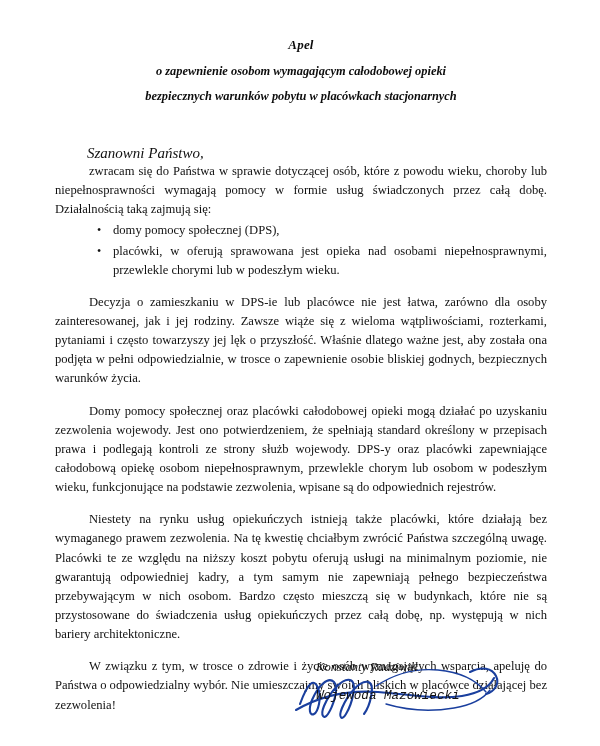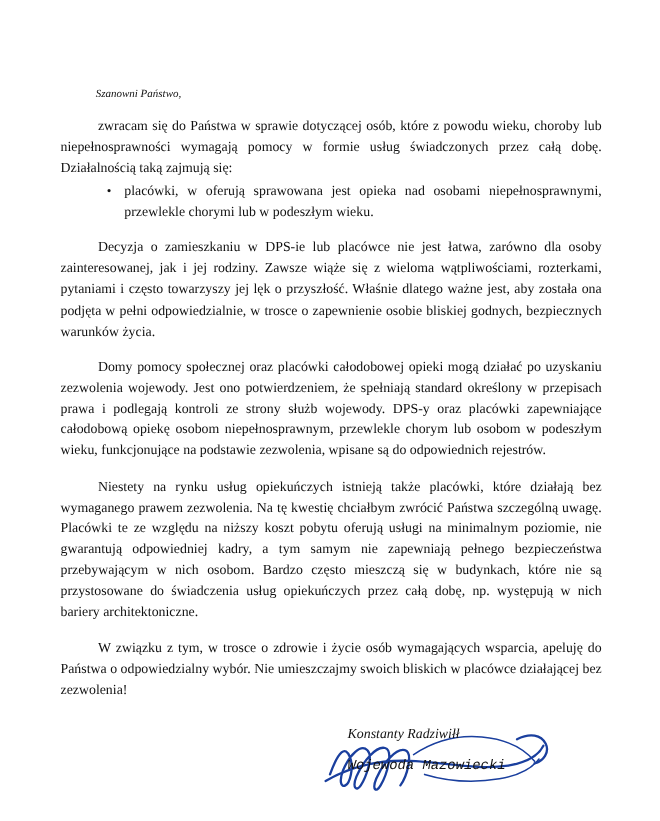--- a/index.html
+++ b/index.html
@@ -47,32 +47,31 @@
     margin-bottom: 13px;
   }
   .title-line-3 {
     font-size: 12.4px;
     margin-bottom: 0;
   }
   .salutation {
     margin-top: 42px;
     margin-left: 32px;
     font-style: italic;
-    font-size: 10px;
+    font-size: 15px;
   }
   p.para {
     margin: 0;
     font-size: 12.6px;
     line-height: 1.52;
     text-align: justify;
     text-indent: 34px;
     color: #101010;
   }
   p.para.first {
-    margin-top: 14px;
   }
   p.para.spaced {
     margin-top: 13px;
   }
   ul.bullets {
     margin: 2px 0 0 0;
     padding-left: 58px;
     list-style: none;
   }
   ul.bullets li {
@@ -132,26 +131,32 @@
   .scribble path.thin {
     stroke-width: 1.4;
   }
 </style>
 </head>
 <body>
 
 <div class="page">
   <div class="doc-body">
 
+    <div class="title-block">
+      <div class="title-line-1">Apel</div>
+      <div class="title-line-2">o zapewnienie osobom wymagającym całodobowej opieki</div>
+      <div class="title-line-3">bezpiecznych warunków pobytu w placówkach stacjonarnych</div>
+    </div>
 
     <div class="salutation">Szanowni Państwo,</div>
 
     <p class="para first">zwracam się do Państwa w sprawie dotyczącej osób, które z powodu wieku, choroby lub niepełnosprawności wymagają pomocy w formie usług świadczonych przez całą dobę. Działalnością taką zajmują się:</p>
 
     <ul class="bullets">
+      <li>domy pomocy społecznej (DPS),</li>
       <li>placówki, w oferują sprawowana jest opieka nad osobami niepełnosprawnymi, przewlekle chorymi lub w podeszłym wieku.</li>
     </ul>
 
     <p class="para spaced">Decyzja o zamieszkaniu w DPS-ie lub placówce nie jest łatwa, zarówno dla osoby zainteresowanej, jak i jej rodziny. Zawsze wiąże się z wieloma wątpliwościami, rozterkami, pytaniami i często towarzyszy jej lęk o przyszłość. Właśnie dlatego ważne jest, aby została ona podjęta w pełni odpowiedzialnie, w trosce o zapewnienie osobie bliskiej godnych, bezpiecznych warunków życia.</p>
     <p class="para spaced">Domy pomocy społecznej oraz placówki całodobowej opieki mogą działać po uzyskaniu zezwolenia wojewody. Jest ono potwierdzeniem, że spełniają standard określony w przepisach prawa i podlegają kontroli ze strony służb wojewody. DPS-y oraz placówki zapewniające całodobową opiekę osobom niepełnosprawnym, przewlekle chorym lub osobom w podeszłym wieku, funkcjonujące na podstawie zezwolenia, wpisane są do odpowiednich rejestrów.</p>
     <p class="para spaced">Niestety na rynku usług opiekuńczych istnieją także placówki, które działają bez wymaganego prawem zezwolenia. Na tę kwestię chciałbym zwrócić Państwa szczególną uwagę. Placówki te ze względu na niższy koszt pobytu oferują usługi na minimalnym poziomie, nie gwarantują odpowiedniej kadry, a tym samym nie zapewniają pełnego bezpieczeństwa przebywającym w nich osobom. Bardzo często mieszczą się w budynkach, które nie są przystosowane do świadczenia usług opiekuńczych przez całą dobę, np. występują w nich bariery architektoniczne.</p>
     <p class="para spaced">W związku z tym, w trosce o zdrowie i życie osób wymagających wsparcia, apeluję do Państwa o odpowiedzialny wybór. Nie umieszczajmy swoich bliskich w placówce działającej bez zezwolenia!</p>
 
   </div>
 

